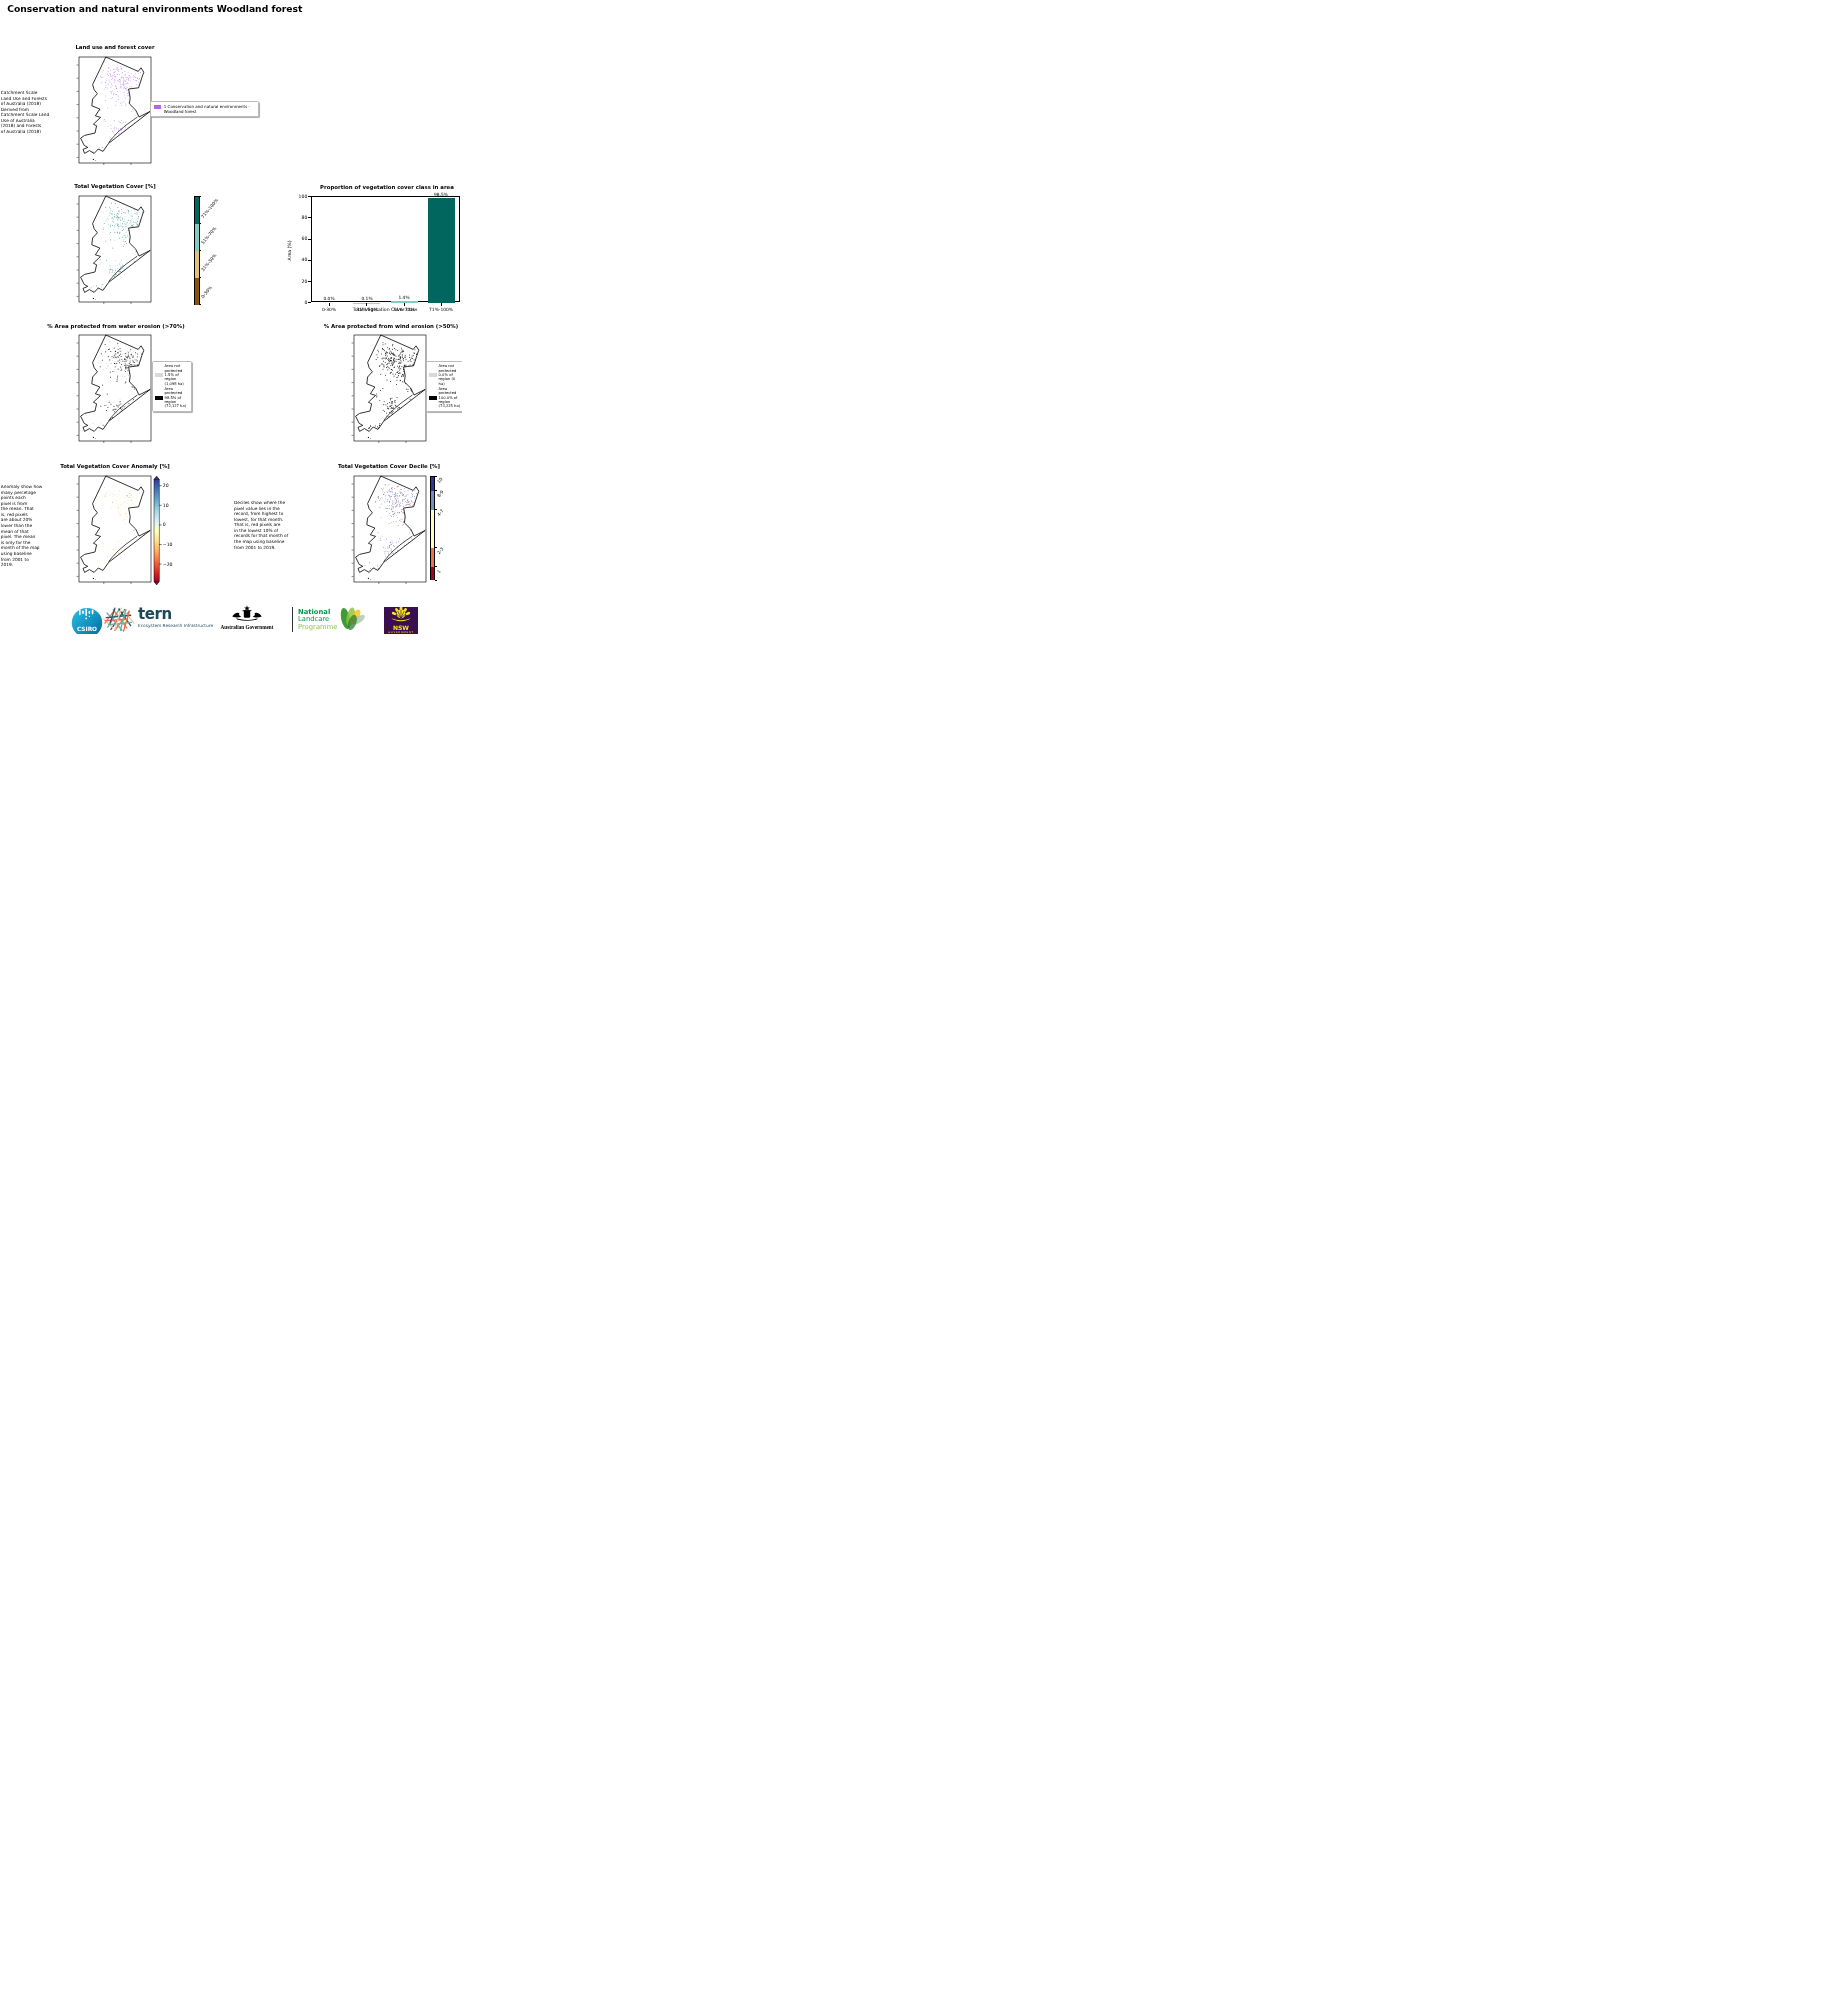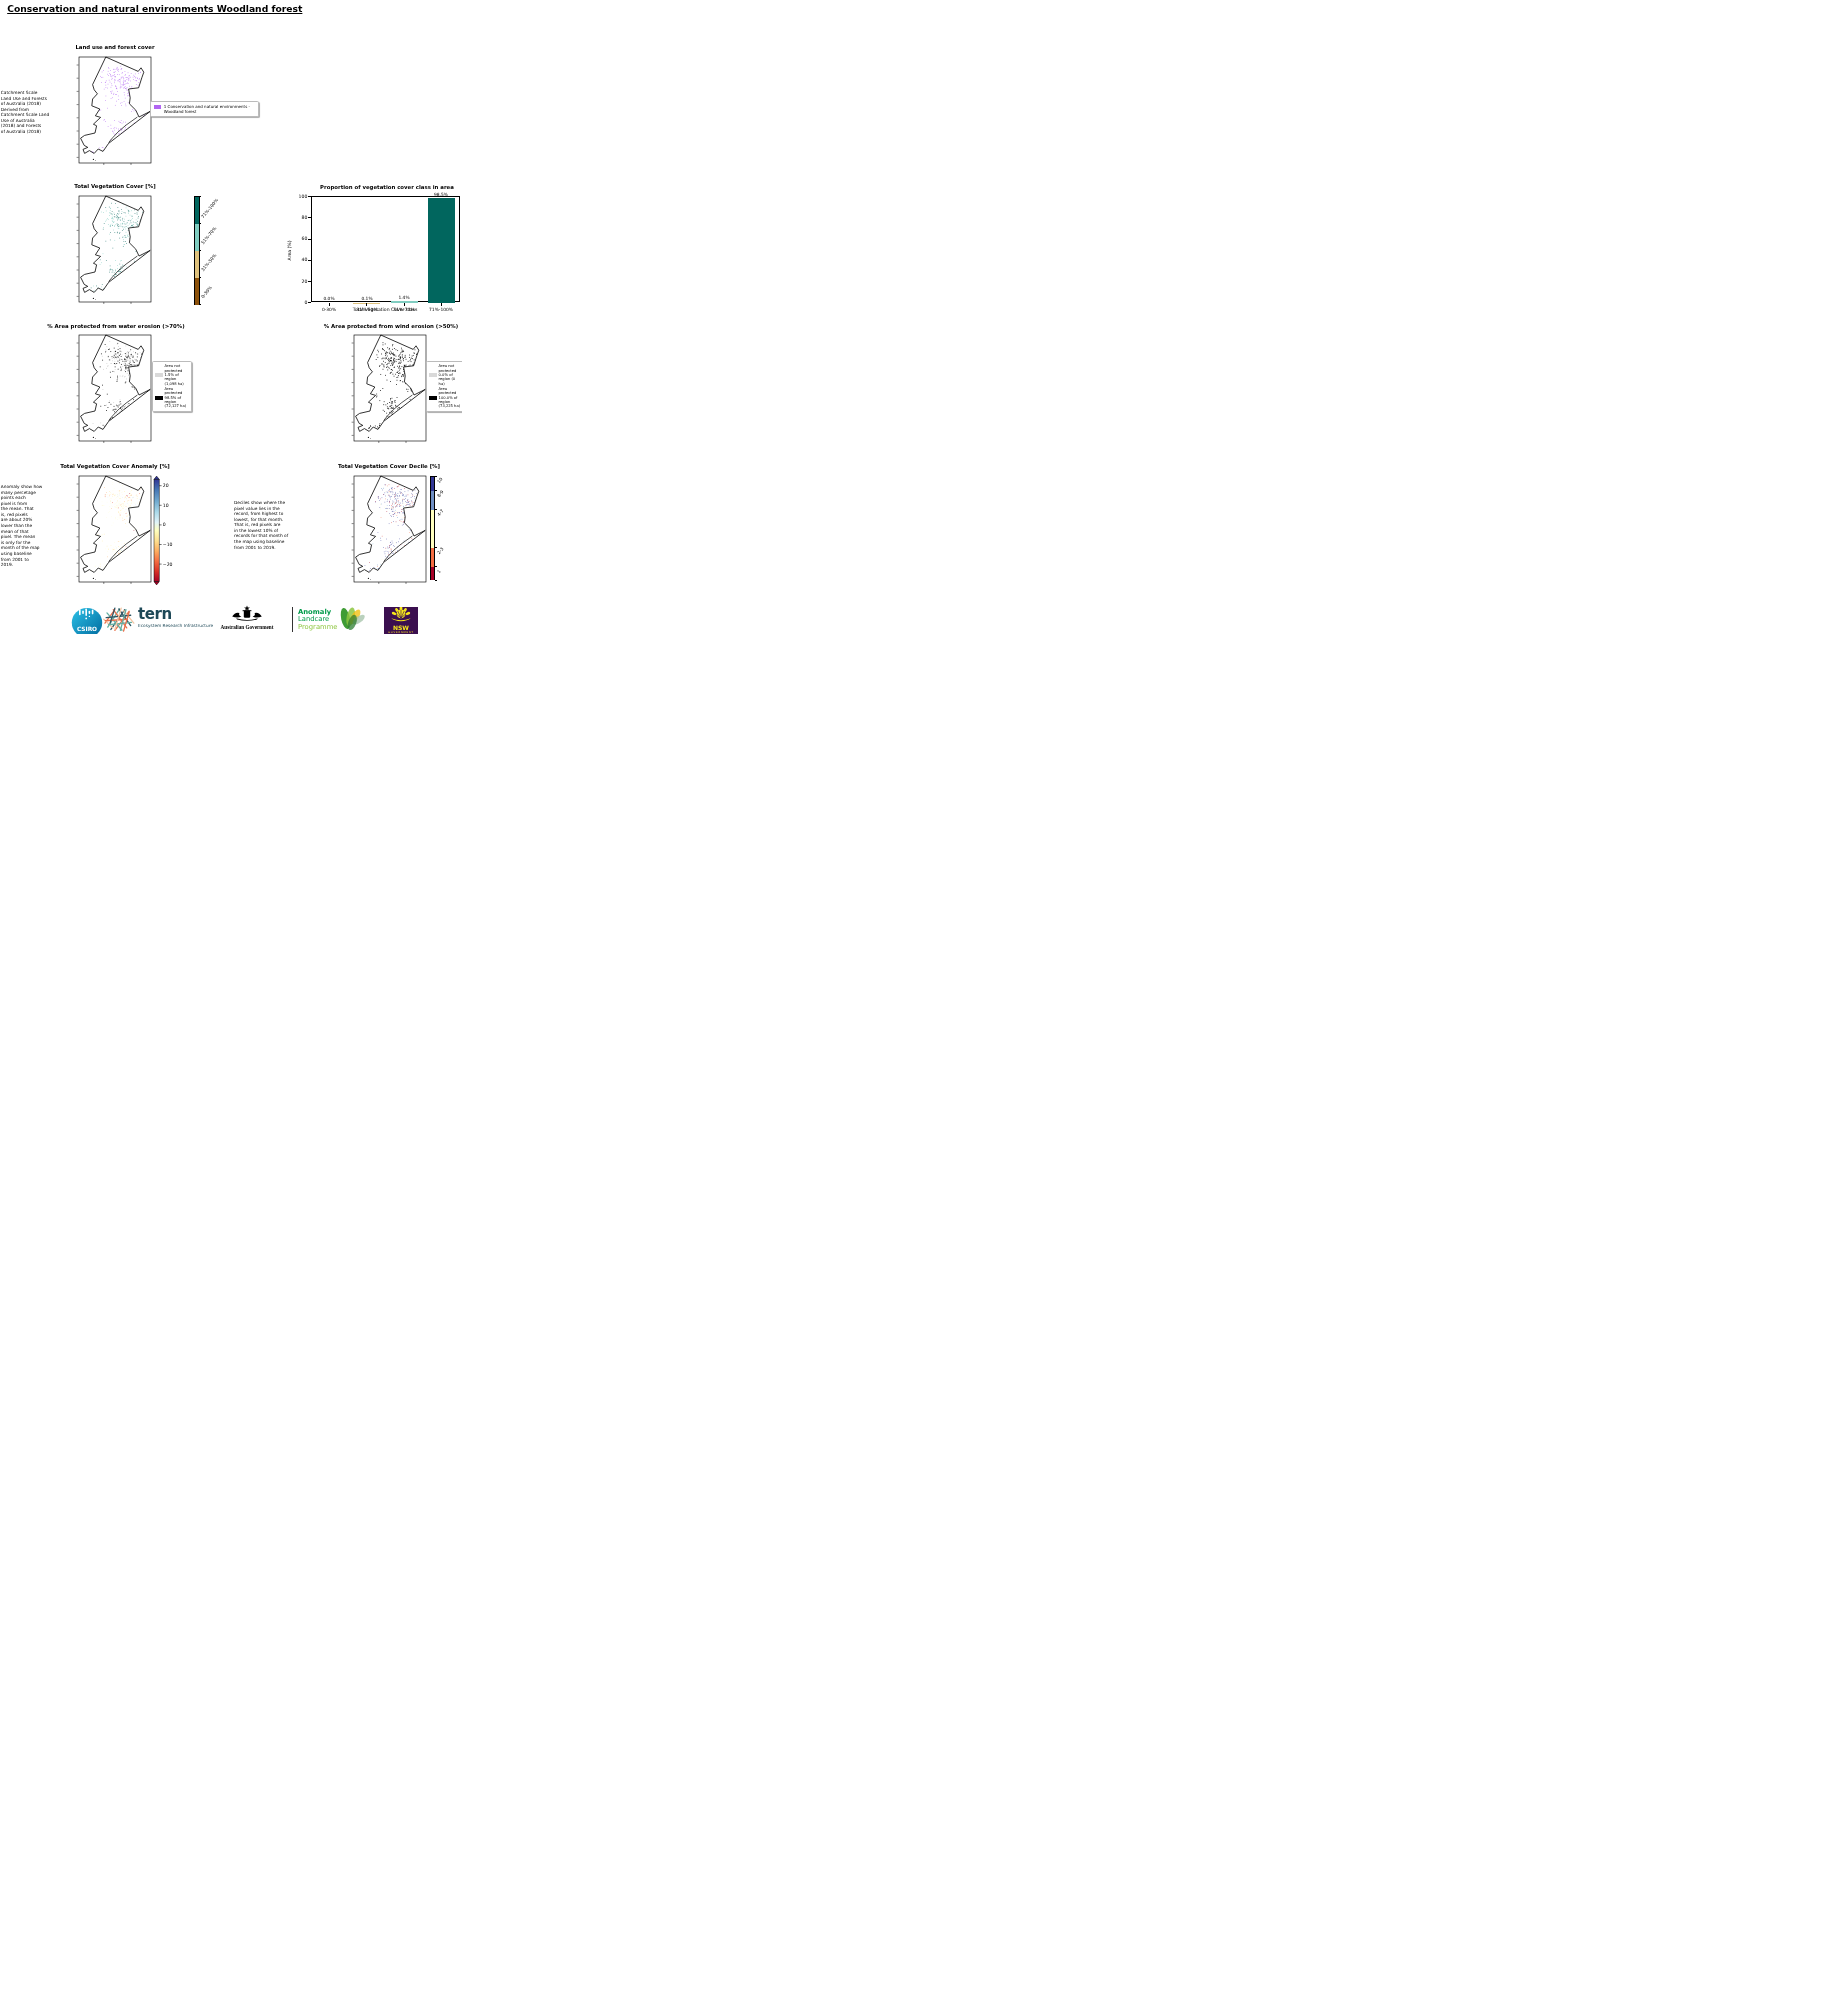--- a/index.html
+++ b/index.html
@@ -1,18 +1,18 @@
 <!DOCTYPE html>
 <html style="font-size:6.4px"><head>
 <meta charset="utf-8">
 <style>
   html,body{margin:0;padding:0;background:#fff;}
   #page{position:relative;width:462px;height:634px;background:#fff;overflow:hidden;
         font-family:"DejaVu Sans","Liberation Sans",sans-serif;color:#000;}
-  .main-title{position:absolute;left:7.2px;top:3.2px;font-size:9.2px;font-weight:bold;white-space:nowrap;text-decoration:underline;}
+  .main-title{position:absolute;left:7.2px;top:3.2px;font-size:9.2px;font-weight:bold;white-space:nowrap;}
   .panel-title{position:absolute;font-weight:bold;font-size:5.4px;transform:translateX(-50%);white-space:nowrap;}
   .side-text{position:absolute;font-size:4.3px;line-height:1.3;white-space:pre-line;}
   .map-svg{position:absolute;overflow:visible;}
   .legend-box{position:absolute;background:#fff;border:0.4px solid #bbb;border-radius:1.6px;
               box-shadow:1px 1px 0.8px rgba(120,120,120,.6);}
   .lu-legend{display:flex;align-items:flex-start;gap:2.4px;padding:2px 2.8px;}
   .lu-swatch{width:7.6px;height:4px;margin-top:1.2px;flex:0 0 auto;}
   .lu-label{font-size:4px;line-height:1.25;}
   .ero-item{display:flex;align-items:center;gap:2px;margin:0.8px 0;}
   .ero-swatch{width:8px;height:3.6px;flex:0 0 auto;}
@@ -3034,21 +3034,21 @@
       <rect x="44" y="13" width="22" height="2.5"></rect>
       <path d="M18,29 q7,-12 18,-9 q-3,7 5,9 q-10,5 -23,0 z"></path>
       <path d="M92,29 q-7,-12 -18,-9 q3,7 -5,9 q10,5 23,0 z"></path>
       <path d="M28,33 q27,9 54,0 l-2,3 q-25,7 -50,0 z"></path>
     </g>
   </svg>
   <div class="footer-text-serif" style="position:absolute;left:247px;top:624px;transform:translateX(-50%);font-size:5.2px;font-weight:bold;white-space:nowrap;">Australian Government</div>
 
   <div style="position:absolute;left:292px;top:607px;width:0.6px;height:25px;background:#333;"></div>
 
-  <div style="position:absolute;left:298px;top:609px;font-size:6.8px;font-weight:bold;color:#009a49;line-height:1.1;">Anomaly</div>
+  <div style="position:absolute;left:298px;top:609px;font-size:6.8px;font-weight:bold;color:#009a49;line-height:1.1;">National</div>
   <div style="position:absolute;left:298px;top:616px;font-size:6.8px;font-weight:normal;color:#009a49;line-height:1.1;">Landcare</div>
   <div style="position:absolute;left:298px;top:624px;font-size:6.8px;color:#8dc63f;line-height:1.1;">Programme</div>
   <svg class="map-svg" style="left:339px;top:605px;" width="25" height="27" viewBox="0 0 62 68">
     <ellipse cx="16" cy="34" rx="11" ry="27" fill="#3f9c35" transform="rotate(-12 16 34)"></ellipse>
     <ellipse cx="29" cy="30" rx="10" ry="24" fill="#8dc63f" opacity="0.85" transform="rotate(12 29 30)"></ellipse>
     <ellipse cx="40" cy="30" rx="9" ry="21" fill="#f3c013" opacity="0.8" transform="rotate(32 40 30)"></ellipse>
     <ellipse cx="49" cy="37" rx="8" ry="18" fill="#a9c5ad" opacity="0.8" transform="rotate(55 49 37)"></ellipse>
     <ellipse cx="33" cy="44" rx="10" ry="20" fill="#2e7d32" opacity="0.75" transform="rotate(20 33 44)"></ellipse>
   </svg>
 

